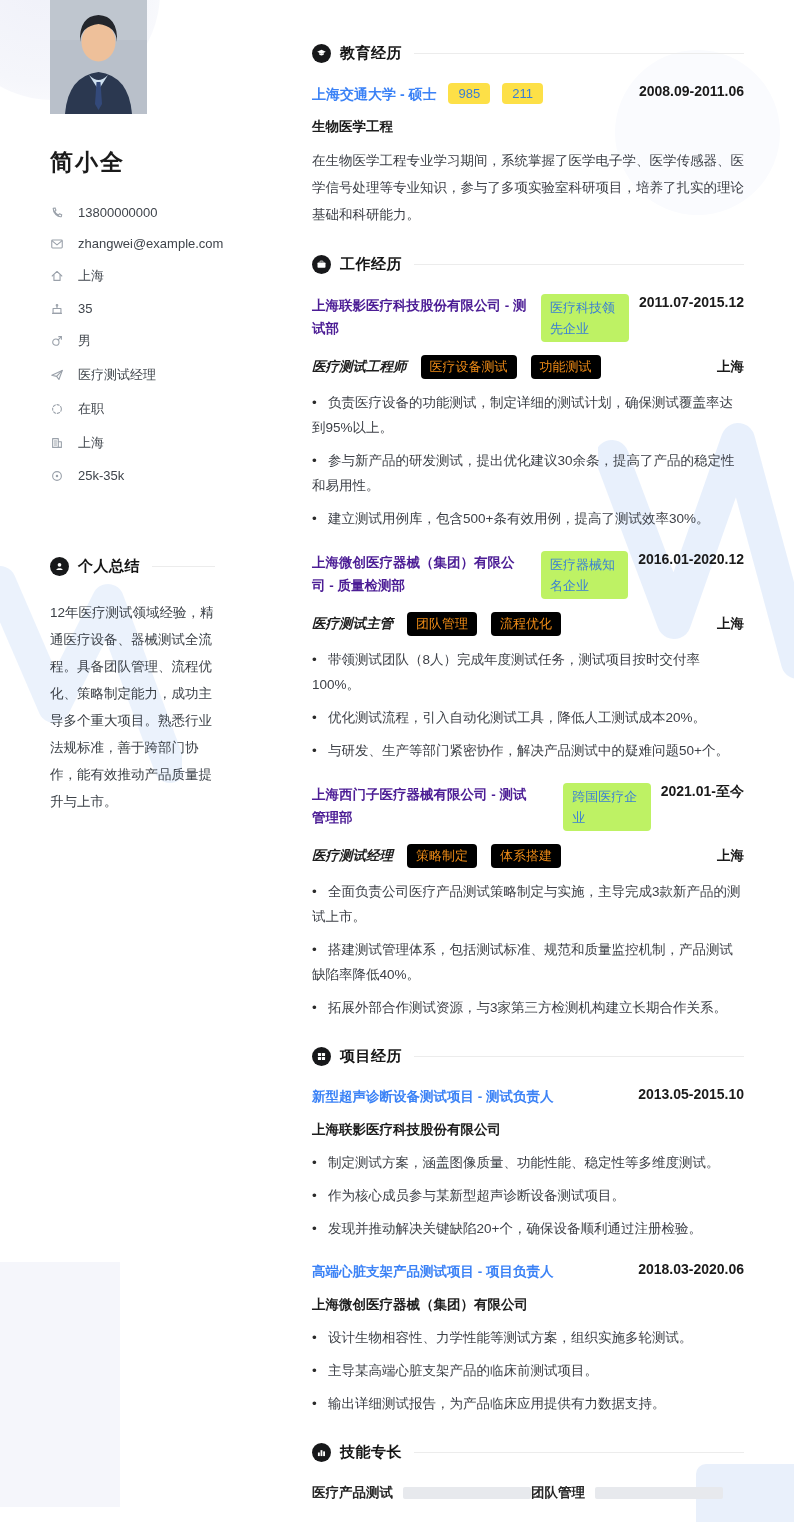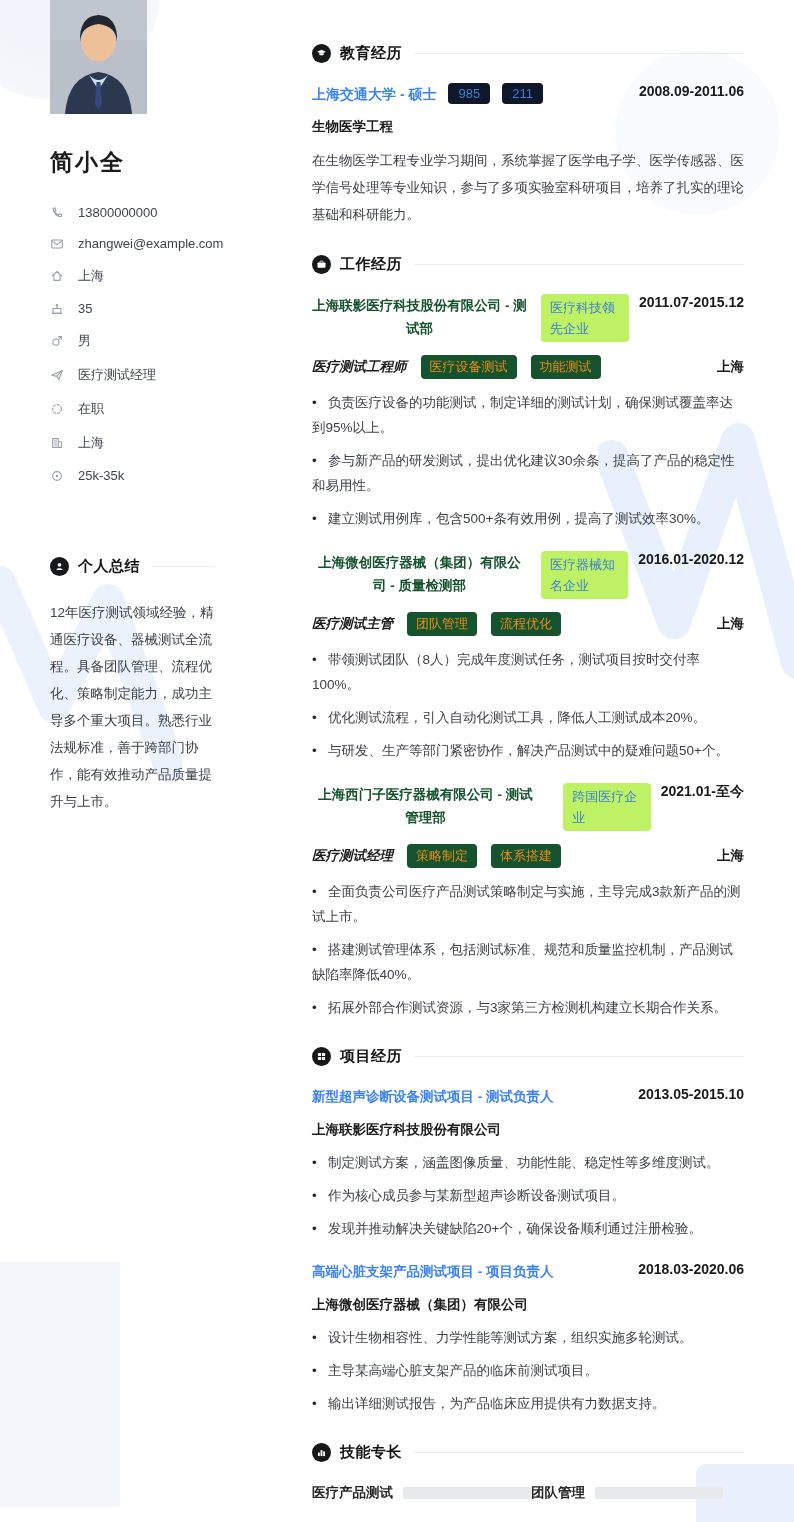--- a/index.html
+++ b/index.html
@@ -35,30 +35,30 @@
   .sec-icon { width:19px; height:19px; border-radius:50%; background:#17181a; flex:none;
     display:flex; align-items:center; justify-content:center; margin-right:9px; }
   .sec-icon svg { display:block; }
   .sec-title { font-size:15px; font-weight:700; color:#141414; letter-spacing:0.5px; }
   .sec-line { flex:1; height:1px; background:#ececec; margin-left:12px; }
   
   .section { margin-top:27px; }
   .section:first-child { margin-top:0; }
   .entry-head { display:flex; align-items:flex-start; margin-top:20px; }
   .etitle { font-size:14px; font-weight:700; color:#3b82f6; line-height:22px; }
-  .company { width:215px; flex:none; font-size:13.5px; font-weight:700; line-height:23px; color:#14532d;text-align:center; }
+  .company { width:215px; flex:none; font-size:13.5px; font-weight:700; line-height:23px; color:#4c1d95; }
   .company.wide { width:auto; flex:0 1 auto; margin-right:10px; }
-  .badge { background:#0f172a; color:#3a7fd5; font-size:13px; line-height:19px; padding:1px 10px;
+  .badge { background:#fde047; color:#3a7fd5; font-size:13px; line-height:19px; padding:1px 10px;
     border-radius:4px; margin-left:12px; white-space:nowrap; }
   .tagblue { background:#bef264; color:#3a7fd5; font-size:13px; line-height:21px; padding:3px 9px;
     border-radius:4px; max-width:100px; margin-left:14px; }
   .head-date { margin-left:auto; font-size:14px; font-weight:700; white-space:nowrap; color:#1a1a1a; padding-left:10px; }
   .role-row { display:flex; align-items:center; margin-top:13px; }
   .role { font-size:13.5px; font-weight:700; color:#1d1d1d;font-style:italic; }
-  .tagorange { background:#14532d; color:#ee8b16; font-size:13px; line-height:20px; padding:2px 9px;
+  .tagorange { background:#000000; color:#ee8b16; font-size:13px; line-height:20px; padding:2px 9px;
     border-radius:4px; margin-left:14px; white-space:nowrap; }
   .loc { margin-left:auto; font-size:13.5px; font-weight:700; color:#1a1a1a; }
   .bullets { list-style:none; margin-top:11px; }
   .bullets li { font-size:13.5px; color:#3d4047; line-height:25px; margin-bottom:8px; }
   .bullets li::before { content:"\2022\00a0\00a0\00a0"; color:#2a2a2a; }
   .work-item + .work-item { margin-top:18px; }
   .proj-item + .proj-item { margin-top:18px; }
   .proj-company { font-size:13.5px; font-weight:700; margin-top:13px; color:#1d1d1d; }
   .edu-major { font-size:13.5px; font-weight:700; margin-top:13px; color:#1d1d1d; }
   .edu-desc { font-size:13.5px; color:#3d4047; line-height:27px; margin-top:11px; }

